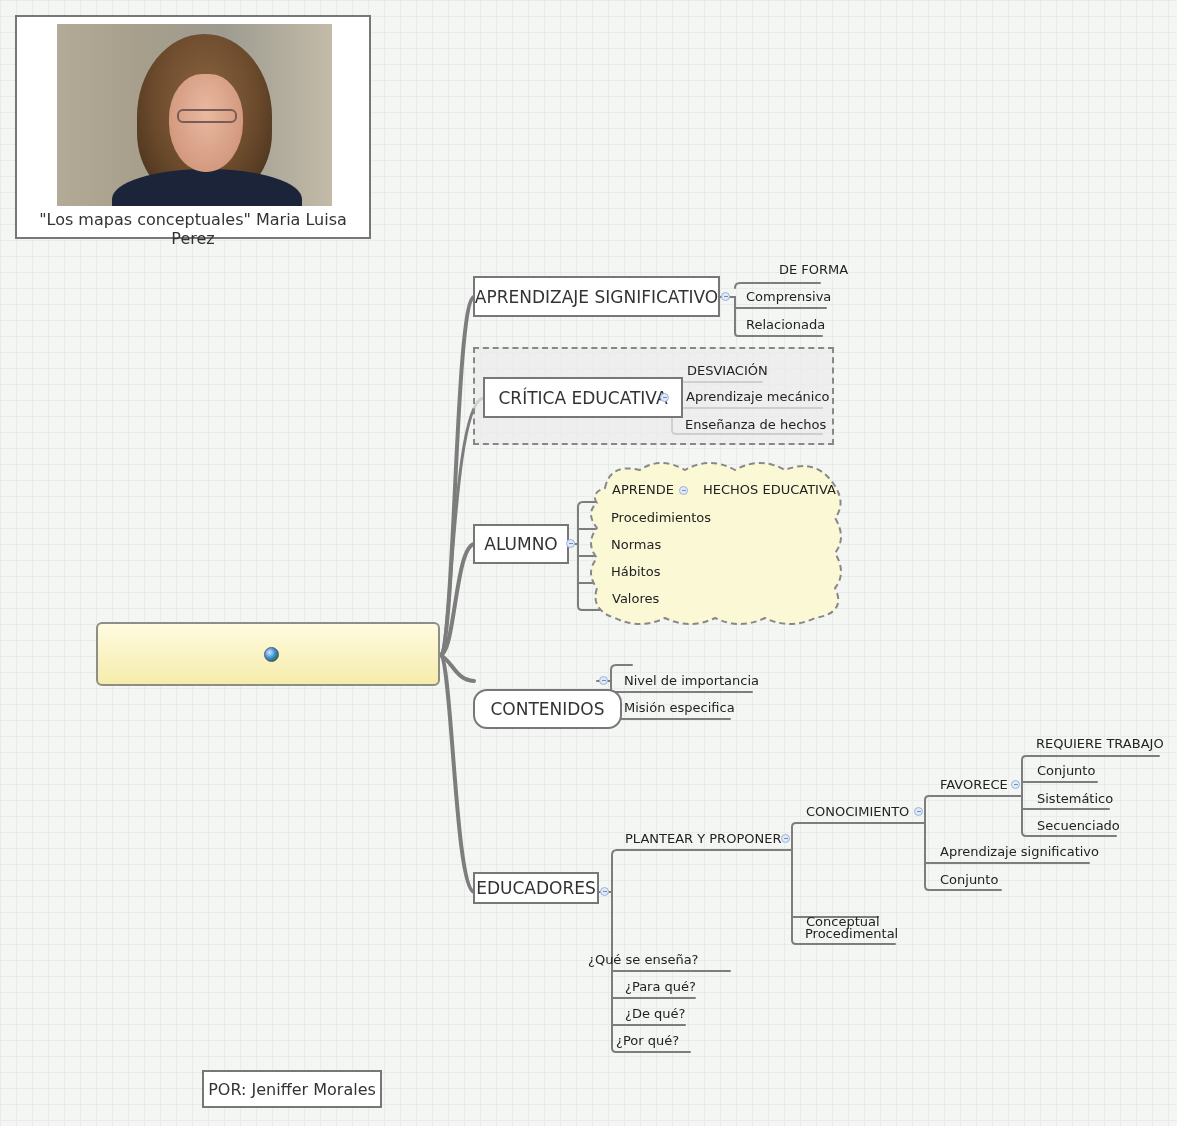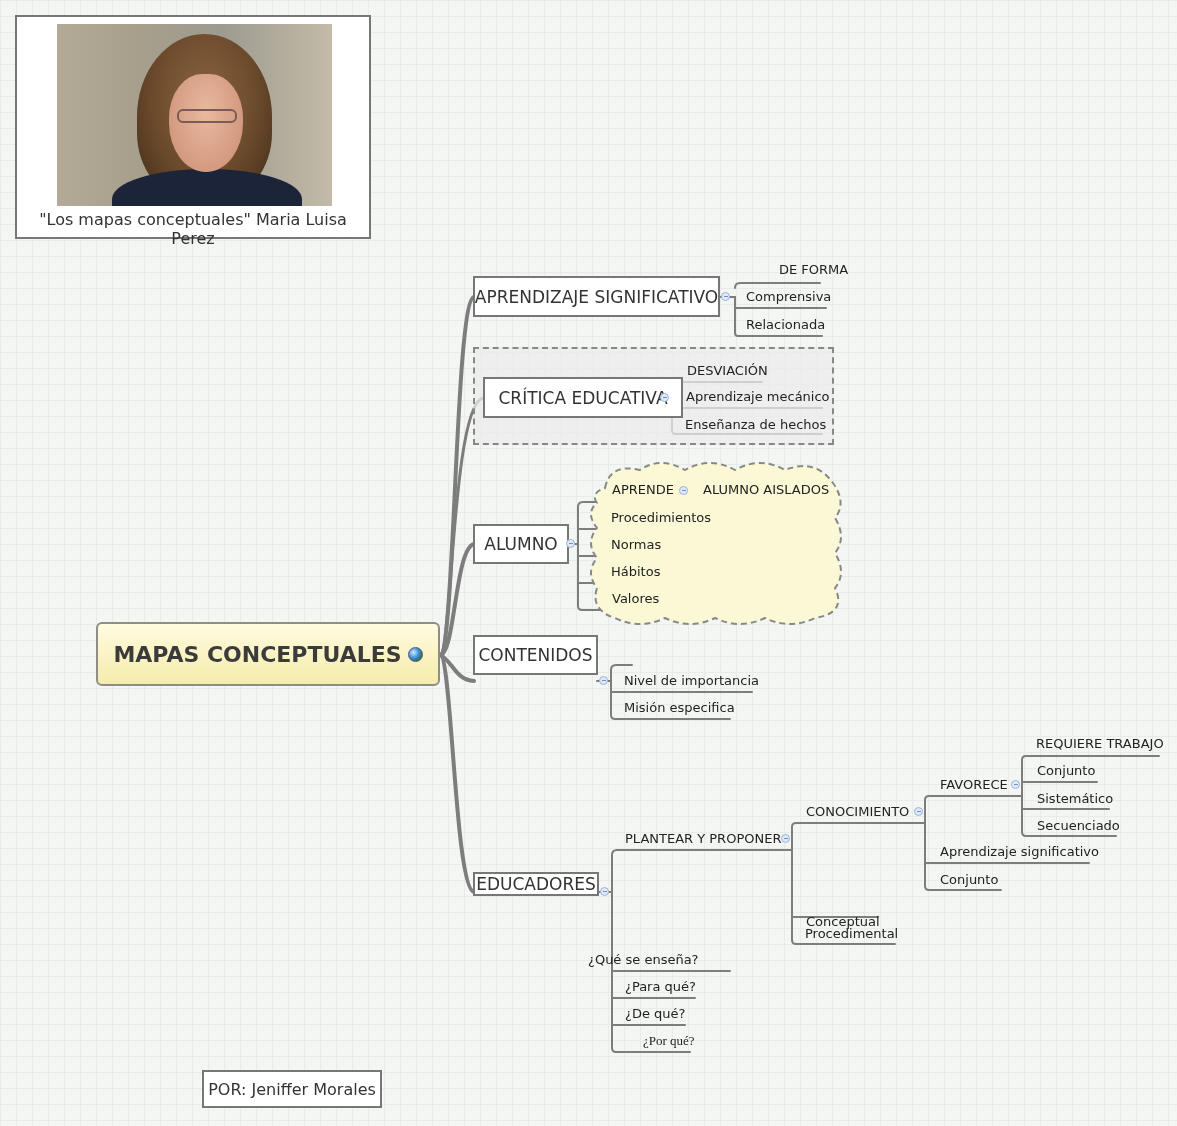--- a/index.html
+++ b/index.html
@@ -99,21 +99,20 @@
   <div class="photo">
     <div class="hair"></div>
     <div class="body"></div>
     <div class="face"></div>
     <div class="glasses"></div>
   </div>
   <div class="photo-caption">"Los mapas conceptuales" Maria Luisa Perez</div>
 </div>
 
 <div class="abs root">
-  <span>MAPAS CONCEPTUALES</span>
   <span class="globe"></span>
 </div>
 
 <div class="abs main" style="left:473px;top:276px;width:247px;height:41px;">
   <span>APRENDIZAJE SIGNIFICATIVO</span>
 </div>
 <div class="abs collapse" style="left:721px;top:292px;"></div>
 <div class="abs topic" style="left:746px;top:262px;margin-left:33px;">DE FORMA</div>
 <div class="abs topic" style="left:746px;top:289px;">Comprensiva</div>
 <div class="abs topic" style="left:746px;top:317px;">Relacionada</div>
@@ -129,43 +128,43 @@
 
 <svg class="abs" style="left:585px;top:458px;" width="262" height="172">
   <path d="M20 30 Q25 5 55 12 Q75 -2 100 12 Q125 -2 150 12 Q175 -2 200 12 Q230 0 248 25 Q262 45 250 60 Q262 80 250 95 Q262 115 250 130 Q262 155 230 160 Q205 172 180 160 Q155 172 130 160 Q105 172 80 160 Q55 172 30 160 Q5 152 12 130 Q0 115 12 100 Q0 85 12 70 Q0 55 12 45 Q5 35 20 30 Z" fill="#fbf8d6" stroke="#888" stroke-width="2" stroke-dasharray="6 4"></path>
 </svg>
 <div class="abs main" style="left:473px;top:524px;width:96px;height:40px;">
   <span>ALUMNO</span>
 </div>
 <div class="abs collapse" style="left:566px;top:539px;"></div>
 <div class="abs topic" style="left:612px;top:482px;">APRENDE</div>
 <div class="abs collapse" style="left:679px;top:486px;"></div>
-<div class="abs topic" style="left:703px;top:482px;">ALUMNO AISLADOS</div>
+<div class="abs topic" style="left:703px;top:482px;">HECHOS EDUCATIVA</div>
 <div class="abs topic" style="left:611px;top:510px;">Procedimientos</div>
 <div class="abs topic" style="left:611px;top:537px;">Normas</div>
 <div class="abs topic" style="left:611px;top:564px;">Hábitos</div>
 <div class="abs topic" style="left:612px;top:591px;">Valores</div>
 
-<div class="abs main" style="left:473px;top:635px;width:125px;height:40px;">
+<div class="abs main" style="left:473px;top:689px;width:149px;height:40px;border-radius:14px;">
   <span>CONTENIDOS</span>
 </div>
 <div class="abs collapse" style="left:599px;top:676px;"></div>
 <div class="abs topic" style="left:624px;top:673px;">Nivel de importancia</div>
 <div class="abs topic" style="left:624px;top:700px;">Misión especifica</div>
 
-<div class="abs main" style="left:473px;top:872px;width:126px;height:24px;">
+<div class="abs main" style="left:473px;top:872px;width:126px;height:32px;">
   <span>EDUCADORES</span>
 </div>
 <div class="abs collapse" style="left:600px;top:887px;"></div>
 <div class="abs topic" style="left:625px;top:831px;">PLANTEAR Y PROPONER</div>
 <div class="abs collapse" style="left:781px;top:834px;"></div>
 <div class="abs topic" style="left:588px;top:952px;">¿Qué se enseña?</div>
 <div class="abs topic" style="left:625px;top:979px;">¿Para qué?</div>
 <div class="abs topic" style="left:625px;top:1006px;">¿De qué?</div>
-<div class="abs topic" style="left:643px;top:1033px;font-family:Liberation Serif, serif;">¿Por qué?</div>
+<div class="abs topic" style="left:616px;top:1033px;">¿Por qué?</div>
 
 <div class="abs topic" style="left:806px;top:804px;">CONOCIMIENTO</div>
 <div class="abs collapse" style="left:914px;top:807px;"></div>
 <div class="abs topic" style="left:806px;top:898px;margin-top:16px;">Conceptual</div>
 <div class="abs topic" style="left:805px;top:926px;">Procedimental</div>
 
 <div class="abs topic" style="left:940px;top:777px;">FAVORECE</div>
 <div class="abs collapse" style="left:1011px;top:780px;"></div>
 <div class="abs topic" style="left:940px;top:844px;">Aprendizaje significativo</div>
 <div class="abs topic" style="left:940px;top:872px;">Conjunto</div>

